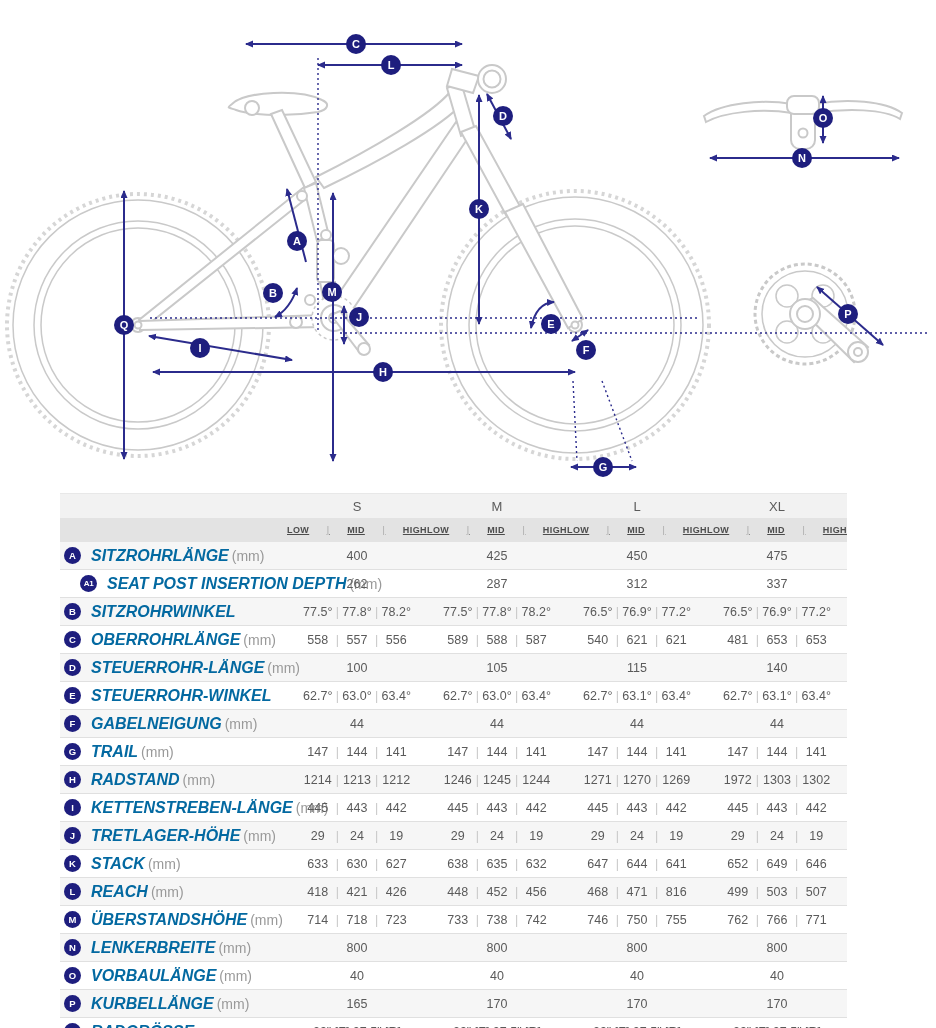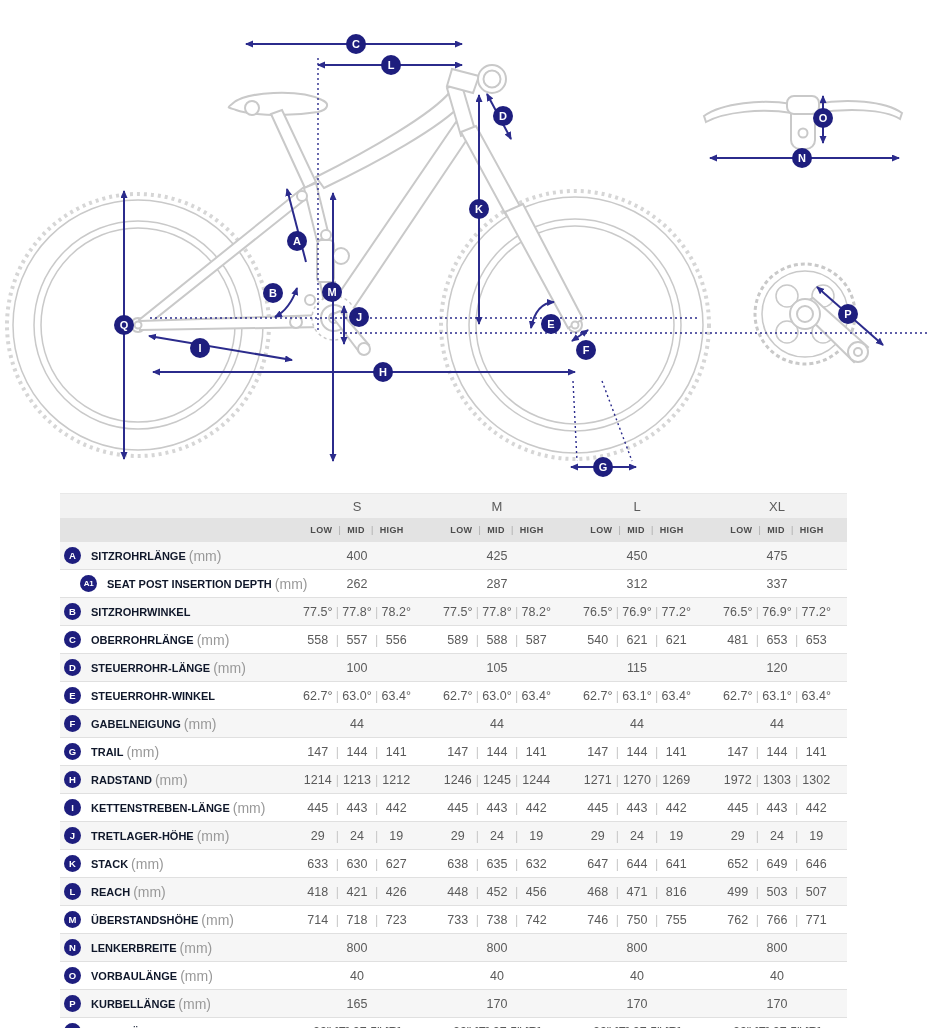--- a/index.html
+++ b/index.html
@@ -6,32 +6,32 @@
   .page{position:relative;width:936px;height:1028px;background:#fff;overflow:hidden;
         font-family:"Liberation Sans",sans-serif;}
   .diagram{position:absolute;left:0;top:0;width:936px;height:492px;}
 
   
   .geo-table{position:absolute;left:60px;top:493px;width:787px;}
   .thead1{display:flex;height:24px;background:#F2F2F2;align-items:center;border-top:1px solid #e8e8e8;}
   .thead2{display:flex;height:24px;background:#E3E3E3;align-items:center;}
   .lab-h{width:227px;flex:none;}
   .size-h{width:140px;flex:none;text-align:center;color:#5b5b5b;font-size:13px;}
-  .sub-h{width:140px;flex:none;display:flex;justify-content:center;align-items:center;gap:6px;
-         font-size:9px;font-weight:bold;color:#4c4c4c;letter-spacing:.4px;}
+  .sub-h{width:140px;flex:none;display:flex;justify-content:space-between;align-items:center;gap:6px;
+         font-size:9px;font-weight:bold;color:#4c4c4c;letter-spacing:.4px;text-decoration:underline;}
   .sub-h .sep{color:#a9a9a9;font-weight:normal;font-style:normal;}
   .trow{display:flex;height:27px;align-items:center;border-bottom:1px solid #E0E0E0;
         background:#fff;font-size:12.5px;color:#5a5a5a;}
   .trow.odd{background:#F6F6F6;}
   .trow:last-child{border-bottom:1px solid #cfcfcf;}
   .cell-label{width:227px;flex:none;display:flex;align-items:center;padding-left:4px;box-sizing:border-box;}
   .badge{width:17px;height:17px;border-radius:50%;background:#1E1E7E;color:#fff;font-size:9.5px;
          font-weight:bold;display:flex;align-items:center;justify-content:center;flex:none;margin-right:10px;}
   .badge.sm{font-size:8px;letter-spacing:-.3px;margin-left:16px;}
-  .row-label{font-weight:bold;color:#0f172a;font-size:11px;white-space:nowrap;}
+  .row-label{font-weight:bold;color:#0369a1;font-size:16px;white-space:nowrap;font-style:italic;}
   .row-unit{color:#999;font-size:14px;margin-left:3px;}
   .cell-val{width:140px;flex:none;display:flex;justify-content:center;align-items:center;}
   .cell-val .v{min-width:34px;text-align:center;}
   .cell-val .sep{color:#C8C8C8;margin:0 1px;font-style:normal;}
 </style>
 </head>
 <body>
 
 <div class="page">
 
@@ -367,21 +367,21 @@
           <div class="cell-val">
             <span class="v">100</span>
           </div>
           <div class="cell-val">
             <span class="v">105</span>
           </div>
           <div class="cell-val">
             <span class="v">115</span>
           </div>
           <div class="cell-val">
-            <span class="v">120</span>
+            <span class="v">140</span>
           </div>
         </div>
         <div class="trow even">
           <div class="cell-label">
             <div class="badge">E</div>
             <div class="row-label">STEUERROHR-WINKEL</div>
           </div>
           <div class="cell-val">
             <span class="v">62.7°</span>
             <i class="sep">|</i>

